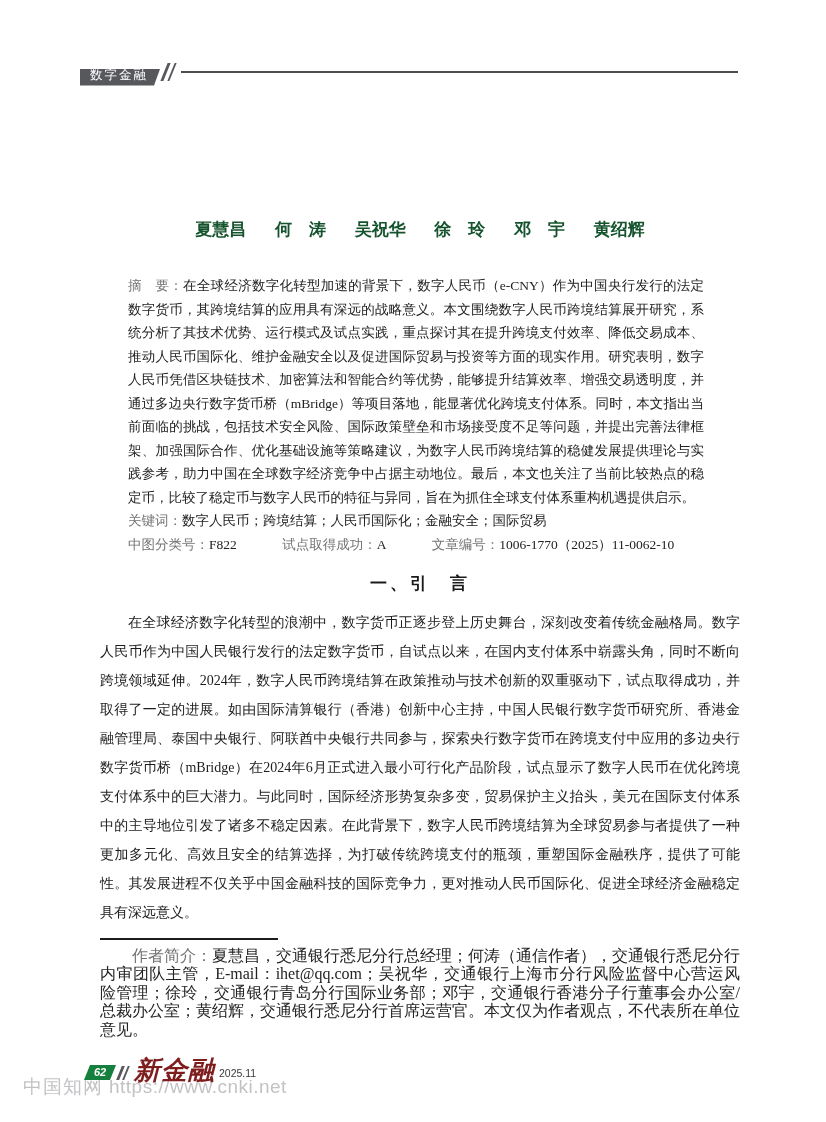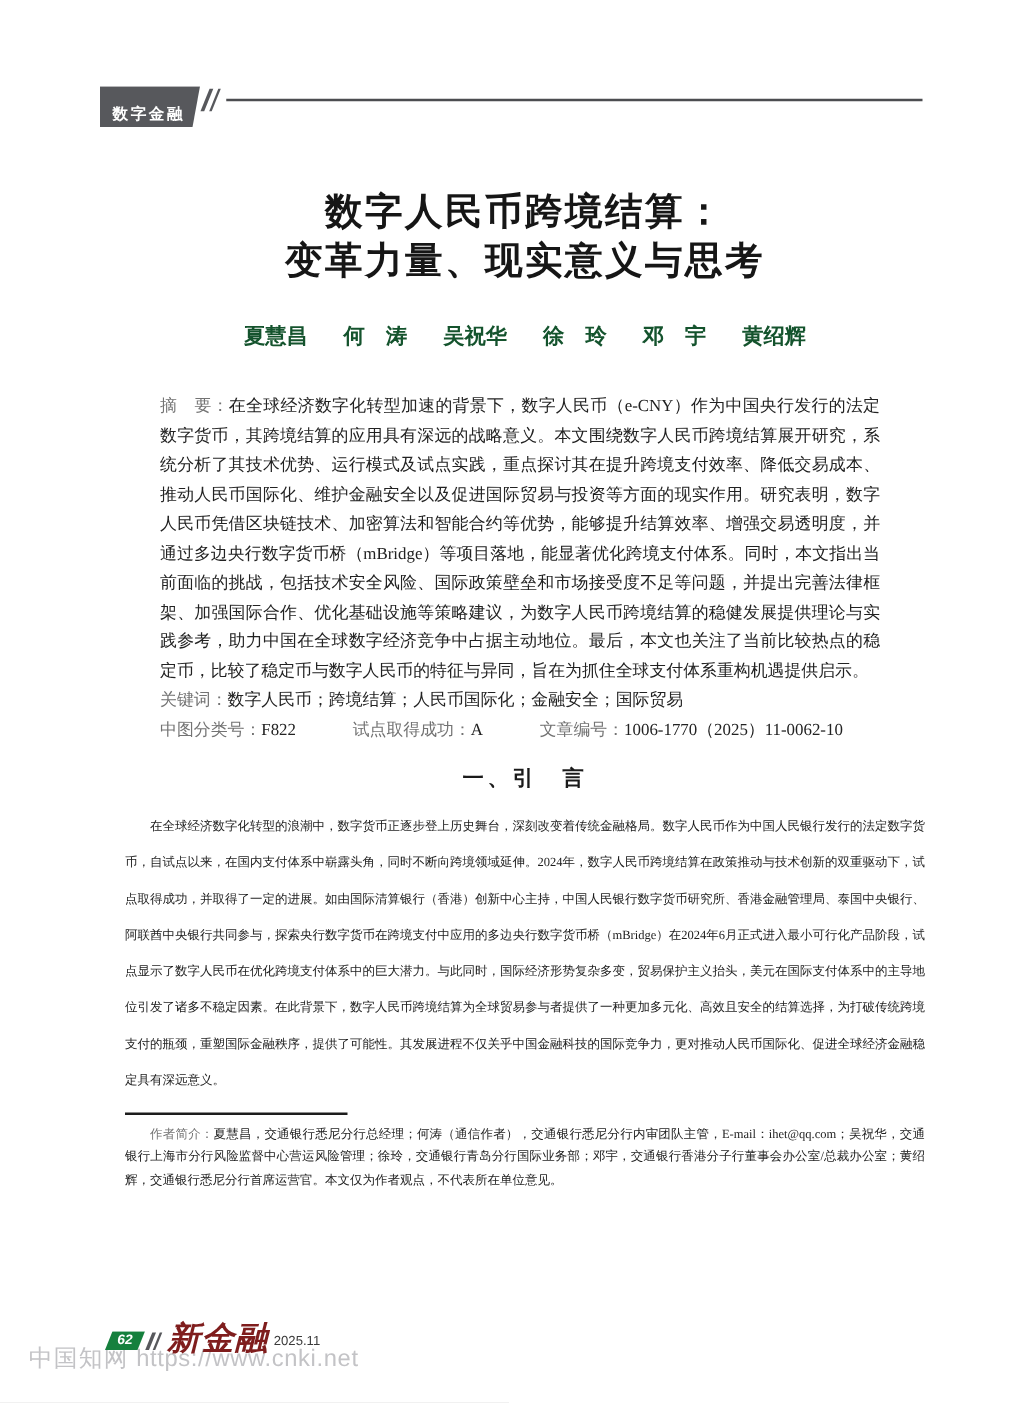--- a/index.html
+++ b/index.html
@@ -13,22 +13,22 @@
     color:#1e1e1e;
   }
   
   .header{
     position:absolute;top:58px;left:80px;right:88px;
     display:flex;align-items:center;z-index:3;
   }
   .col-badge{
     background:#57585c;color:#fff;
     font-family:"Liberation Sans","DejaVu Sans",sans-serif;
-    font-weight:bold;font-size:12.5px;letter-spacing:2px;
-    padding:16px 12px 4px 10px;line-height:1;
+    font-weight:normal;font-size:12.5px;letter-spacing:2px;
+    padding:0 12px 4px 10px;line-height:1;
     clip-path:polygon(0 0,100% 0,calc(100% - 6px) 100%,0 100%);
     margin-top:11px;
   }
   .slash{
     display:inline-block;width:3px;height:18px;background:#57585c;
     transform:skewX(-22deg);margin-left:4px;
   }
   .slash.thin{width:2px;}
   .header-rule{flex:1;height:1.5px;background:#4c4d50;margin-left:8px;}
   
@@ -60,32 +60,32 @@
   }
   .meta-row span.pair{display:inline-block;margin-right:42px;}
   .meta-row span.pair:last-child{margin-right:0;}
   .section-heading{
     margin:16px 0 0;text-align:center;
     font-family:"Liberation Sans","DejaVu Sans",sans-serif;
     font-size:17px;font-weight:bold;letter-spacing:3px;color:#1a1a1a;
   }
   .body-para{
     margin:13px 0 0;
-    font-size:10px;line-height:29px;
+    font-size:14px;line-height:29px;
     text-align:justify;text-indent:2em;color:#1c1c1c;
   }
   .body-para + .body-para{margin-top:0;}
   
   .footnote-sep{
     width:178px;height:1.5px;background:#1c1c1c;
     margin:11px 0 7px;
   }
   .footnote{
     margin:0;width:640px;
-    font-size:10px;line-height:18.5px;
+    font-size:16px;line-height:18.5px;
     text-align:justify;text-indent:2em;color:#232323;
   }
   
   .footer{
     position:absolute;left:84px;top:1062px;z-index:2;
     display:flex;align-items:flex-end;height:18px;
   }
   .page-badge{
     background:#15803d;color:#fff;
     clip-path:polygon(6px 0,100% 0,calc(100% - 6px) 100%,0 100%);
@@ -123,21 +123,21 @@
     <div class="col-badge">
       <span>数字金融</span>
     </div>
     <span class="slash"></span>
     <span class="slash thin"></span>
     <div class="header-rule"></div>
   </div>
 
   <div class="article">
 
-    <h1 class="title"><span>数字人民币跨境结算：</span><br><span>变革力量、现实意义与思考</span></h1>
+    <h1 class="title"><br></h1>
 
     <div class="authors">
       <span>夏慧昌</span>
       <span>何　涛</span>
       <span>吴祝华</span>
       <span>徐　玲</span>
       <span>邓　宇</span>
       <span>黄绍辉</span>
     </div>
 

